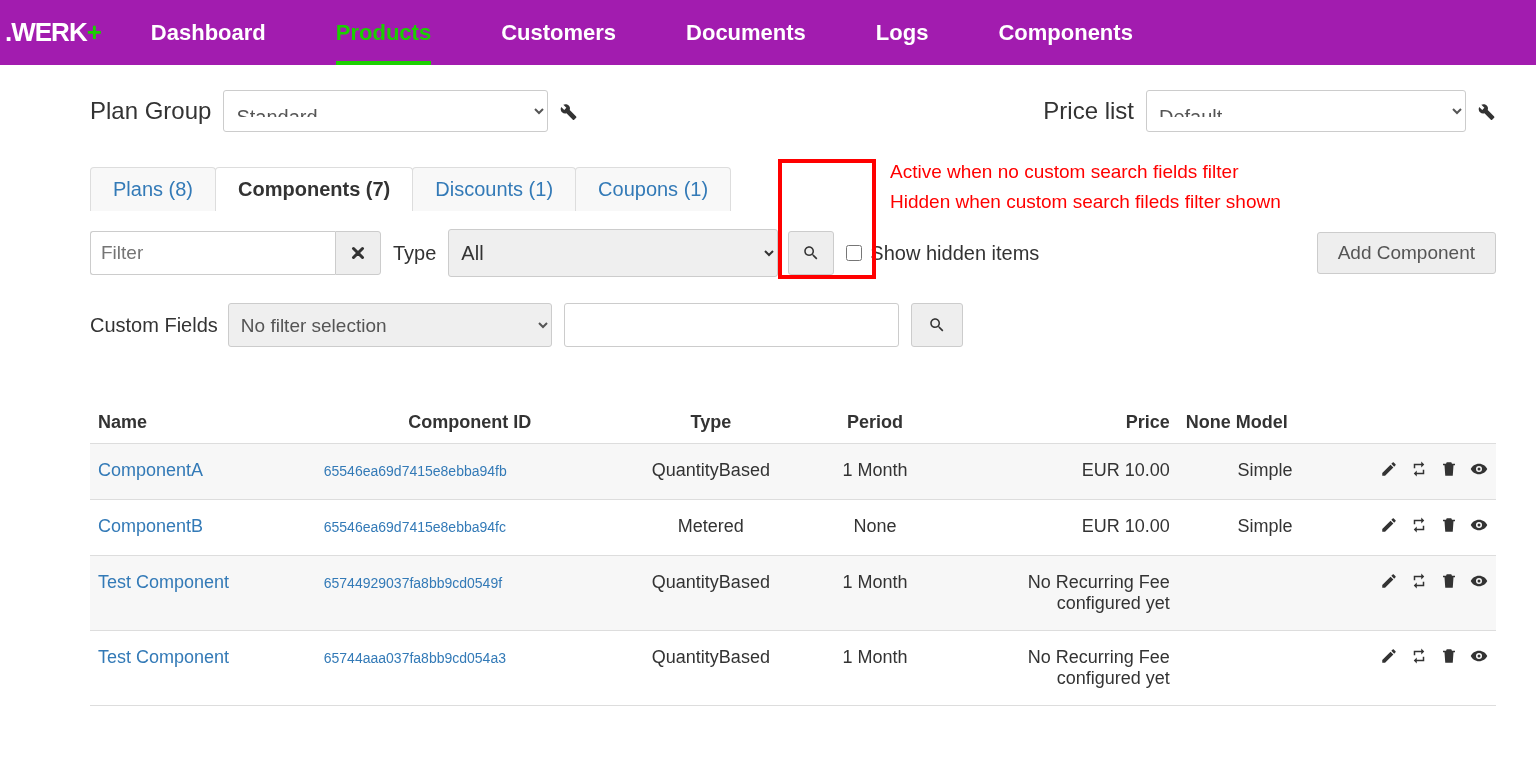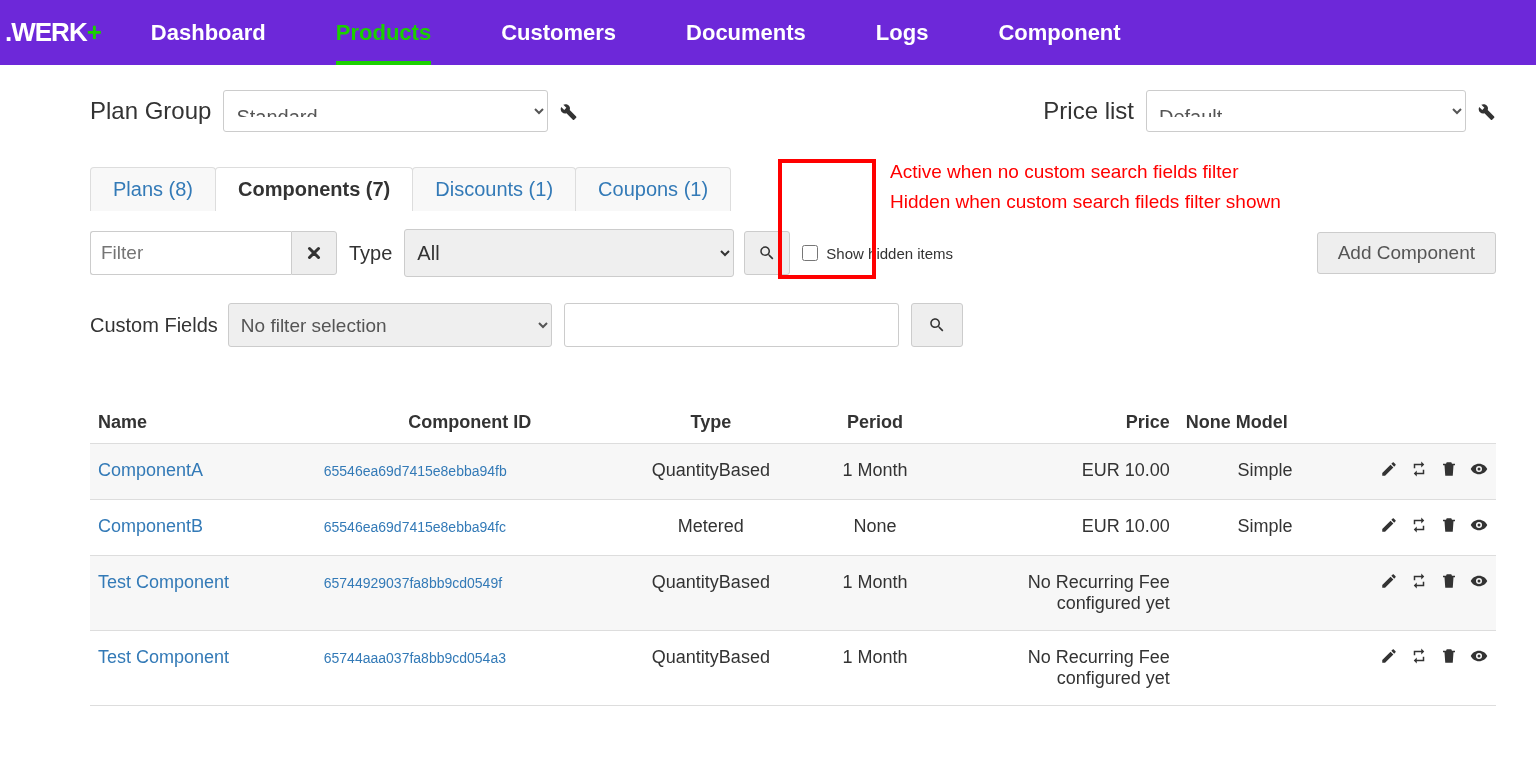--- a/index.html
+++ b/index.html
@@ -1,43 +1,43 @@
 <!DOCTYPE html>
 <html><head>
 <meta charset="utf-8">
 <style>
 *{box-sizing:border-box;margin:0;padding:0;font-family:"Segoe UI",Arial,sans-serif}
 body{background:#fff;color:#333;font-size:16px}
-.topnav{background:#6d28d9;display:flex;align-items:center;height:65px;padding:0 10px 0 5px}
+.topnav{background:#a21caf;display:flex;align-items:center;height:65px;padding:0 10px 0 5px}
 .logo{color:#fff;font-weight:900;font-size:26px;letter-spacing:-1px;padding-right:15px}
 .logo .plus{color:#1bd000;font-weight:900}
 .nav-item{color:#fff;font-weight:600;font-size:22px;padding:16px 35px;height:100%;display:flex;align-items:center;cursor:pointer;position:relative}
 .nav-item.active{color:#1bd000}
 .nav-item.active::after{content:"";position:absolute;bottom:0;left:35px;right:35px;height:4px;background:#1bd000}
 .page{padding:25px 40px 0 90px}
 .row{display:flex;align-items:center;margin-bottom:25px}
 .label{font-size:24px;color:#333;padding-right:12px}
 .select{border:1px solid #ccc;background:#fff;height:42px;font-size:20px;color:#555;padding:14px 8px;border-radius:3px}
 .select.wide{width:325px}
 .select.pl{width:320px}
 .wrench-btn{margin-left:8px;border:none;background:none;cursor:pointer;color:#333}
 .spacer{flex:1}
 .tabs-row{display:flex;align-items:flex-end;margin:35px 0 0 0}
 .tab{border:1px solid #ddd;border-bottom:none;padding:10px 22px;font-size:20px;color:#337ab7;background:#fff;border-radius:4px 4px 0 0;margin-right:-1px;cursor:pointer}
 .tab.active{color:#333;font-weight:700;background:#fff}
 .tab.inactive{background:#f8f8f8}
 .filter-row{display:flex;align-items:center;margin:18px 0 0 0;gap:0}
-.filter-input{border:1px solid #ccc;height:44px;width:201px;font-size:19px;color:#555;padding:6px 10px;border-right:none;border-radius:3px 0 0 3px}
+.filter-input{border:1px solid #ccc;height:44px;width:245px;font-size:19px;color:#555;padding:6px 10px;border-right:none;border-radius:3px 0 0 3px}
 .clear-btn{border:1px solid #ccc;background:#eee;height:44px;width:46px;display:flex;align-items:center;justify-content:center;cursor:pointer;border-radius:0 3px 3px 0}
 .type-lbl{font-size:20px;color:#333;margin:0 12px}
 .type-sel{border:1px solid #ccc;height:48px;width:330px;font-size:20px;color:#333;padding:4px 8px;border-radius:3px}
 .search-toggle{border:1px solid #ccc;background:#eee;height:44px;width:46px;margin-left:10px;display:flex;align-items:center;justify-content:center;cursor:pointer;border-radius:3px}
 .checkbox-wrap{display:flex;align-items:center;margin-left:12px}
 .chk{width:16px;height:16px;margin-right:8px}
-.chklbl{font-size:15px;color:#333}
+.chklbl{font-size:20px;color:#333}
 .add-btn{border:1px solid #ccc;background:#eee;color:#555;font-size:19px;padding:9px 20px;border-radius:3px;cursor:pointer;margin-left:auto}
 .red-box{position:absolute;border:4px solid red;width:98px;height:120px;pointer-events:none}
 .red-notes{position:absolute;color:red;font-size:19px;line-height:1.6}
 .cf-row{display:flex;align-items:center;margin:26px 0 0 0}
 .cf-label{font-size:20px;color:#333;padding-right:10px}
 .cf-select{border:1px solid #ccc;height:44px;width:324px;font-size:19px;color:#555;padding:4px 8px;border-radius:3px}
 .cf-input{border:1px solid #ccc;height:44px;width:335px;font-size:19px;padding:4px 8px;margin-left:12px;border-radius:3px}
 .cf-search{border:1px solid #ccc;background:#eee;height:44px;width:52px;margin-left:12px;display:flex;align-items:center;justify-content:center;cursor:pointer;border-radius:3px}
 table.grid{width:100%;border-collapse:collapse;margin-top:55px}
 table.grid th{text-align:left;font-weight:700;font-size:18px;color:#333;padding:10px 8px;border-bottom:1px solid #ddd}
@@ -58,21 +58,21 @@
 <div class="topnav">
   <div class="logo">
     <span>.WERK</span><span class="plus">+</span>
   </div>
   <div id="nav-items" style="display: flex; height: 100%;">
       <div class="nav-item">Dashboard</div>
       <div class="nav-item active">Products</div>
       <div class="nav-item">Customers</div>
       <div class="nav-item">Documents</div>
       <div class="nav-item">Logs</div>
-      <div class="nav-item">Component</div>
+      <div class="nav-item">Components</div>
     </div>
 </div>
 
 <div class="page">
 
   <div class="row">
     <span class="label">Plan Group</span>
     <select class="select wide"><option>Standard</option></select>
     <button class="wrench-btn">
       <svg class="bigic" viewBox="0 0 24 24">

